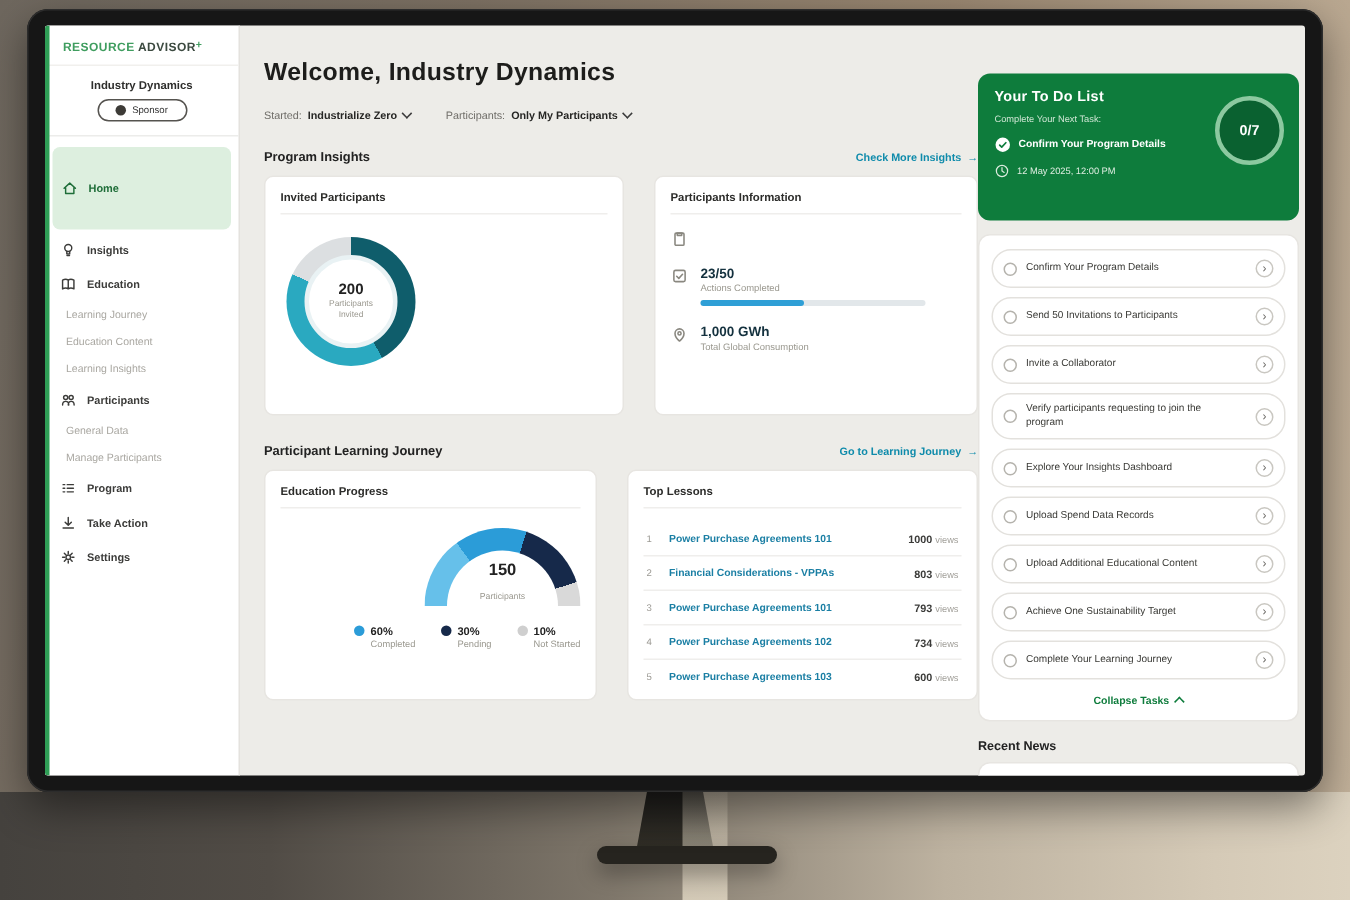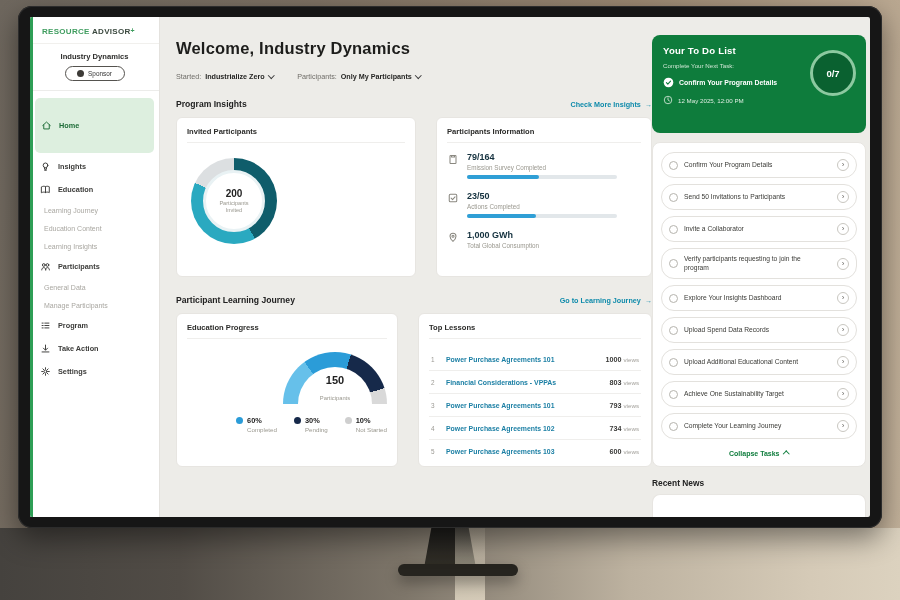--- a/index.html
+++ b/index.html
@@ -91,21 +91,21 @@
   .gl-lab { font-size:6.2px; color:#9a988f; margin-left:11px; margin-top:1px; }
 
   .lesson { display:flex; align-items:center; gap:7px; padding:6.5px 2px; border-bottom:1px solid #efeeec; }
   .lesson:last-child { border-bottom:none; }
   .l-rank { font-size:6.4px; color:#9b9993; width:8px; }
   .l-title { font-size:6.9px; font-weight:bold; color:#1b7fa4; text-decoration:none; cursor:pointer; }
   .l-views { margin-left:auto; font-size:7.2px; font-weight:bold; color:#3a3a38; }
   .l-views .unit { font-size:6.2px; color:#a09e98; font-weight:normal; margin-left:2px; }
 
   
-  .right { position:absolute; left:622px; top:18px; width:214px; }
+  .right { position:absolute; left:622px; top:32px; width:214px; }
   .todo-card { background:#0e7c3c; border-radius:8px; padding:10px 11px; position:relative; color:#fff; height:98px; }
   .todo-title { font-size:9.6px; font-weight:bold; letter-spacing:.2px; }
   .todo-sub { font-size:6.2px; color:#cfe6d4; margin-top:6px; }
   .todo-task { display:flex; align-items:center; gap:5px; margin-top:8px; font-size:6.9px; font-weight:bold; max-width:140px; }
   .todo-time { display:flex; align-items:center; gap:5px; margin-top:7px; font-size:6.2px; color:#dcecdf; }
   .ring { position:absolute; right:10px; top:15px; width:46px; height:46px; border-radius:50%;
     background:#0a6130; border:3.5px solid #8cc9a0; display:flex; align-items:center; justify-content:center;
     font-size:9.5px; font-weight:bold; color:#fff; }
   .tasks-card { background:#fff; border:1px solid #e7e5e1; border-radius:8px; margin-top:9px; padding:9px 8px 5px; }
   .task { display:flex; align-items:center; gap:6px; border:1px solid #e3e1dd; border-radius:13px; padding:6px 7px; margin-bottom:6px; cursor:pointer; }
@@ -233,27 +233,20 @@
           </div>
         </section>
 
         <section class="card card-info">
           <div class="card-title">Participants Information</div>
           <div class="stat">
             <svg class="ic" viewBox="0 0 16 16">
                 <rect x="4" y="3.2" width="8" height="10.8" rx="1"></rect>
                 <path d="M6 3.2h4v2H6z"></path>
               </svg>
-            <div>
-              <div class="stat-val">79/164</div>
-              <div class="stat-lab">Emission Survey Completed</div>
-              <div class="bar">
-                  <div class="bar-fill" style="width:48%"></div>
-                </div>
-            </div>
           </div>
           <div class="stat">
             <svg class="ic" viewBox="0 0 16 16">
                 <rect x="3" y="3" width="10" height="10" rx="1.5"></rect>
                 <path d="M5.5 8.2l1.9 1.9 3.3-3.6"></path>
               </svg>
             <div>
               <div class="stat-val">23/50</div>
               <div class="stat-lab">Actions Completed</div>
               <div class="bar">

